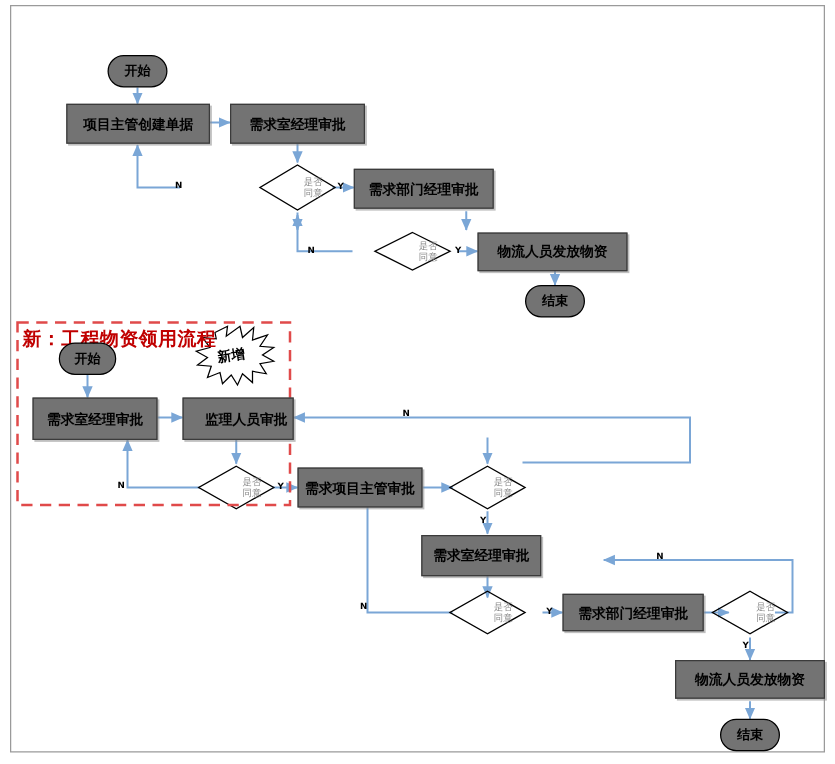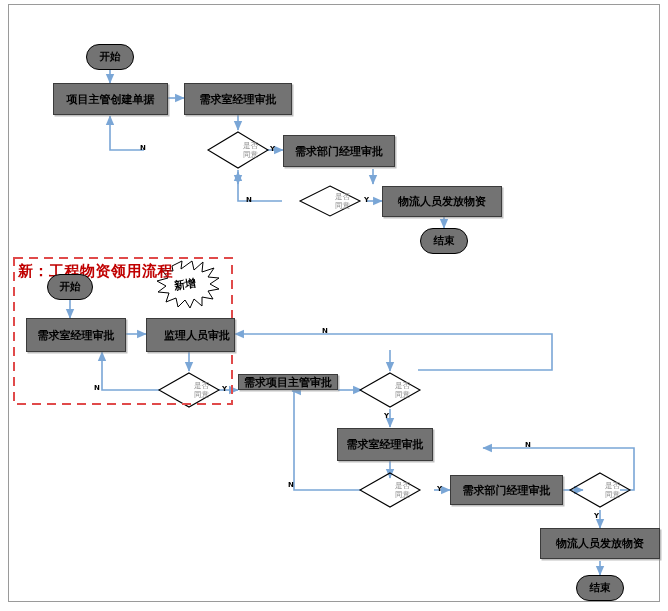--- a/index.html
+++ b/index.html
@@ -91,21 +91,21 @@
   <div class="dia-lbl" style="left:310px;top:192px;">是否<br>同意</div>
 
   <div class="edge-lbl" style="left:270px;top:145px;">Y</div>
   <div class="edge-lbl" style="left:140px;top:144px;">N</div>
   <div class="edge-lbl" style="left:364px;top:196px;">Y</div>
   <div class="edge-lbl" style="left:246px;top:196px;">N</div>
 
   <div class="node term" style="left:47px;top:274px;width:46px;height:26px;">开始</div>
   <div class="node proc" style="left:26px;top:318px;width:100px;height:34px;">需求室经理审批</div>
   <div class="node proc" style="left:146px;top:318px;width:89px;height:34px;padding-left:13px;">监理人员审批</div>
-  <div class="node proc" style="left:238px;top:374px;width:100px;height:16px;">需求项目主管审批</div>
+  <div class="node proc" style="left:238px;top:374px;width:100px;height:32px;">需求项目主管审批</div>
   <div class="node proc" style="left:337px;top:428px;width:96px;height:33px;">需求室经理审批</div>
   <div class="node proc" style="left:450px;top:475px;width:113px;height:30px;">需求部门经理审批</div>
   <div class="node proc" style="left:540px;top:528px;width:120px;height:31px;">物流人员发放物资</div>
   <div class="node term" style="left:576px;top:575px;width:48px;height:26px;">结束</div>
 
   <div class="dia-lbl" style="left:169px;top:381px;">是否<br>同意</div>
   <div class="dia-lbl" style="left:370px;top:381px;">是否<br>同意</div>
   <div class="dia-lbl" style="left:370px;top:481px;">是否<br>同意</div>
   <div class="dia-lbl" style="left:580px;top:481px;">是否<br>同意</div>
 

